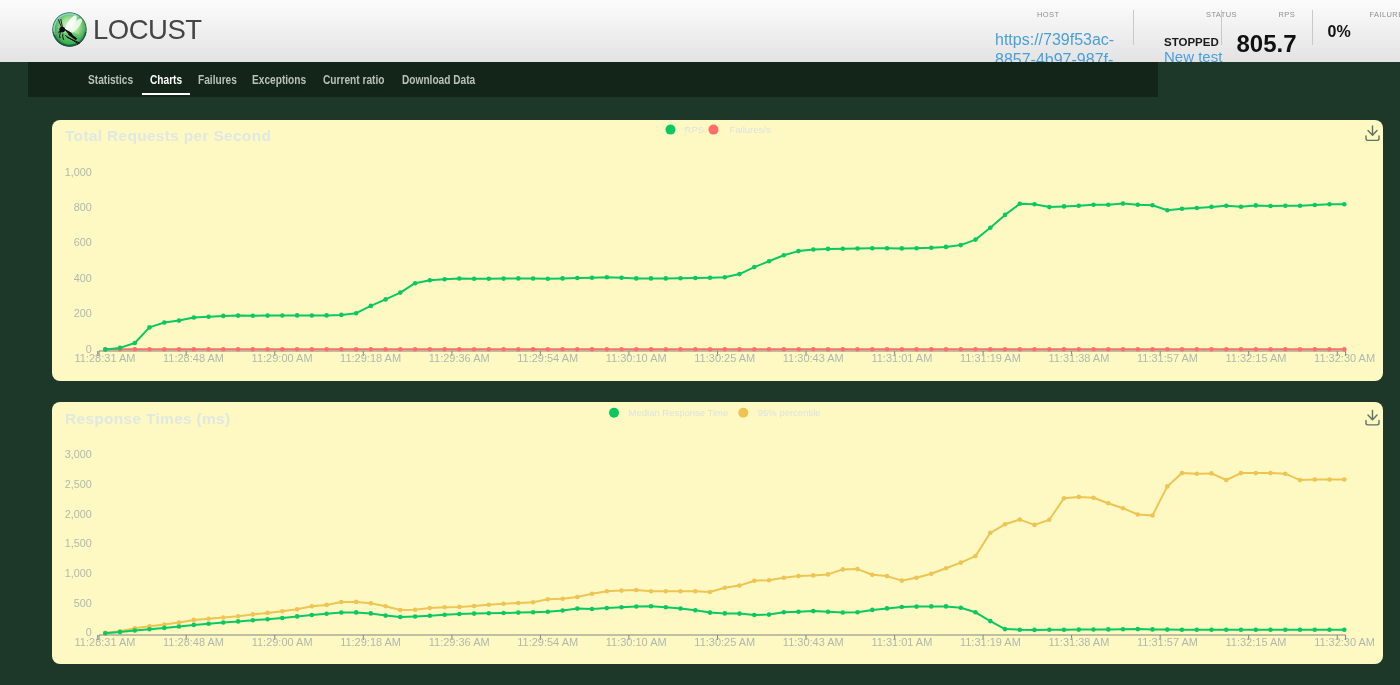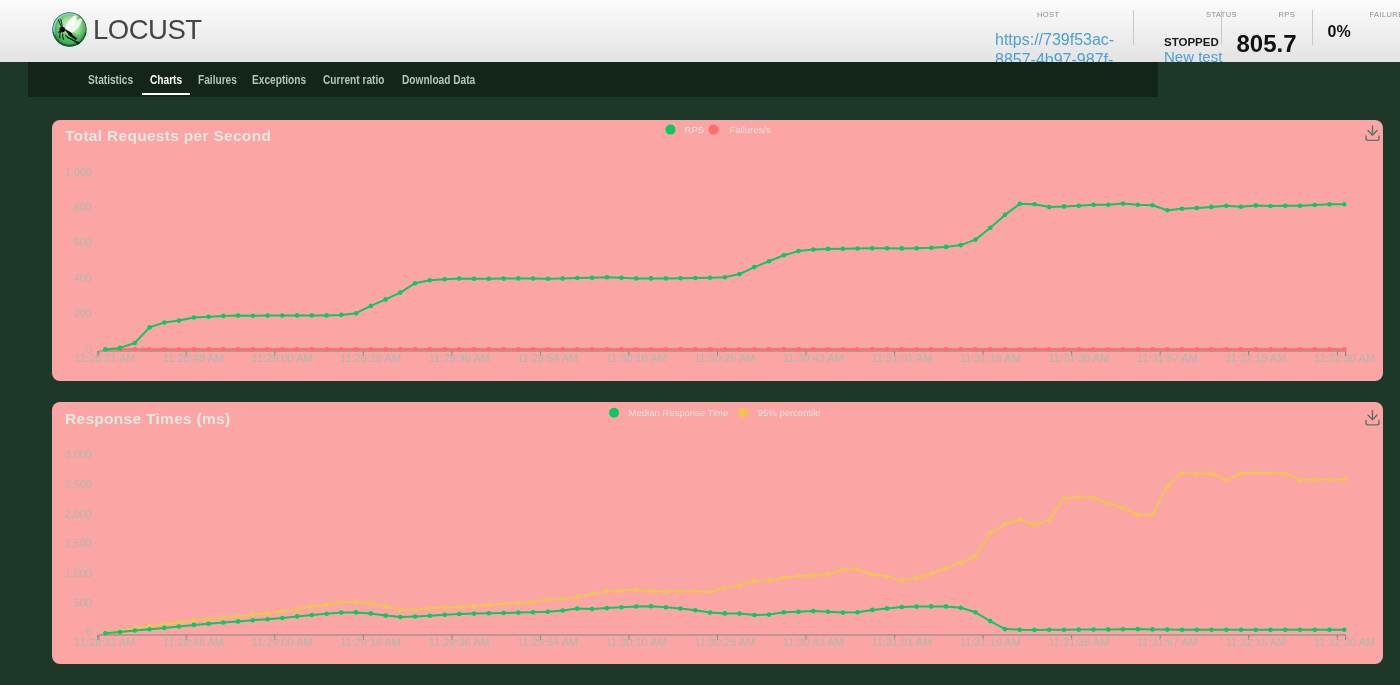--- a/index.html
+++ b/index.html
@@ -16,21 +16,21 @@
 #stopped { font-size:11.5px; font-weight:bold; color:#1a1a1a; margin-top:17px; line-height:12px; }
 #newtest { font-size:15px; color:#4a9fd6; margin-top:2.5px; line-height:11px; }
 #rpsval { font-size:24px; font-weight:bold; color:#111; margin-top:13px; line-height:24px; }
 #failval { font-size:16px; font-weight:bold; color:#111; margin-top:4.5px; line-height:16px; }
 #nav { position:absolute; left:0; top:62px; width:1130px; height:35px; background:#132419;margin-left:28px; }
 .nv { position:absolute; top:11.4px; font-size:13px; font-weight:bold; color:#b6c3b9;
   line-height:13px; transform:scaleX(0.78); transform-origin:0 0; }
 .nv.act { color:#ffffff; }
 #underline { position:absolute; left:114px; top:30.5px; width:48px; height:2.5px;
   background:#ffffff; }
-.panel { position:absolute; left:52.0px; width:1331.0px; background:#fca5a5;
+.panel { position:absolute; left:52.0px; width:1331.0px; background:#fef9c3;
   border-radius:8px; }
 .panel svg { position:absolute; left:0; top:0; }
 </style></head>
 <body>
 <div id="hdr">
   <svg id="logo" width="35" height="35" viewBox="0 0 35 35">
 <defs>
 <radialGradient id="lg1" cx="52%" cy="42%" r="68%">
 <stop offset="0%" stop-color="#f2fbec"></stop>
           <stop offset="40%" stop-color="#96dd8c"></stop>

